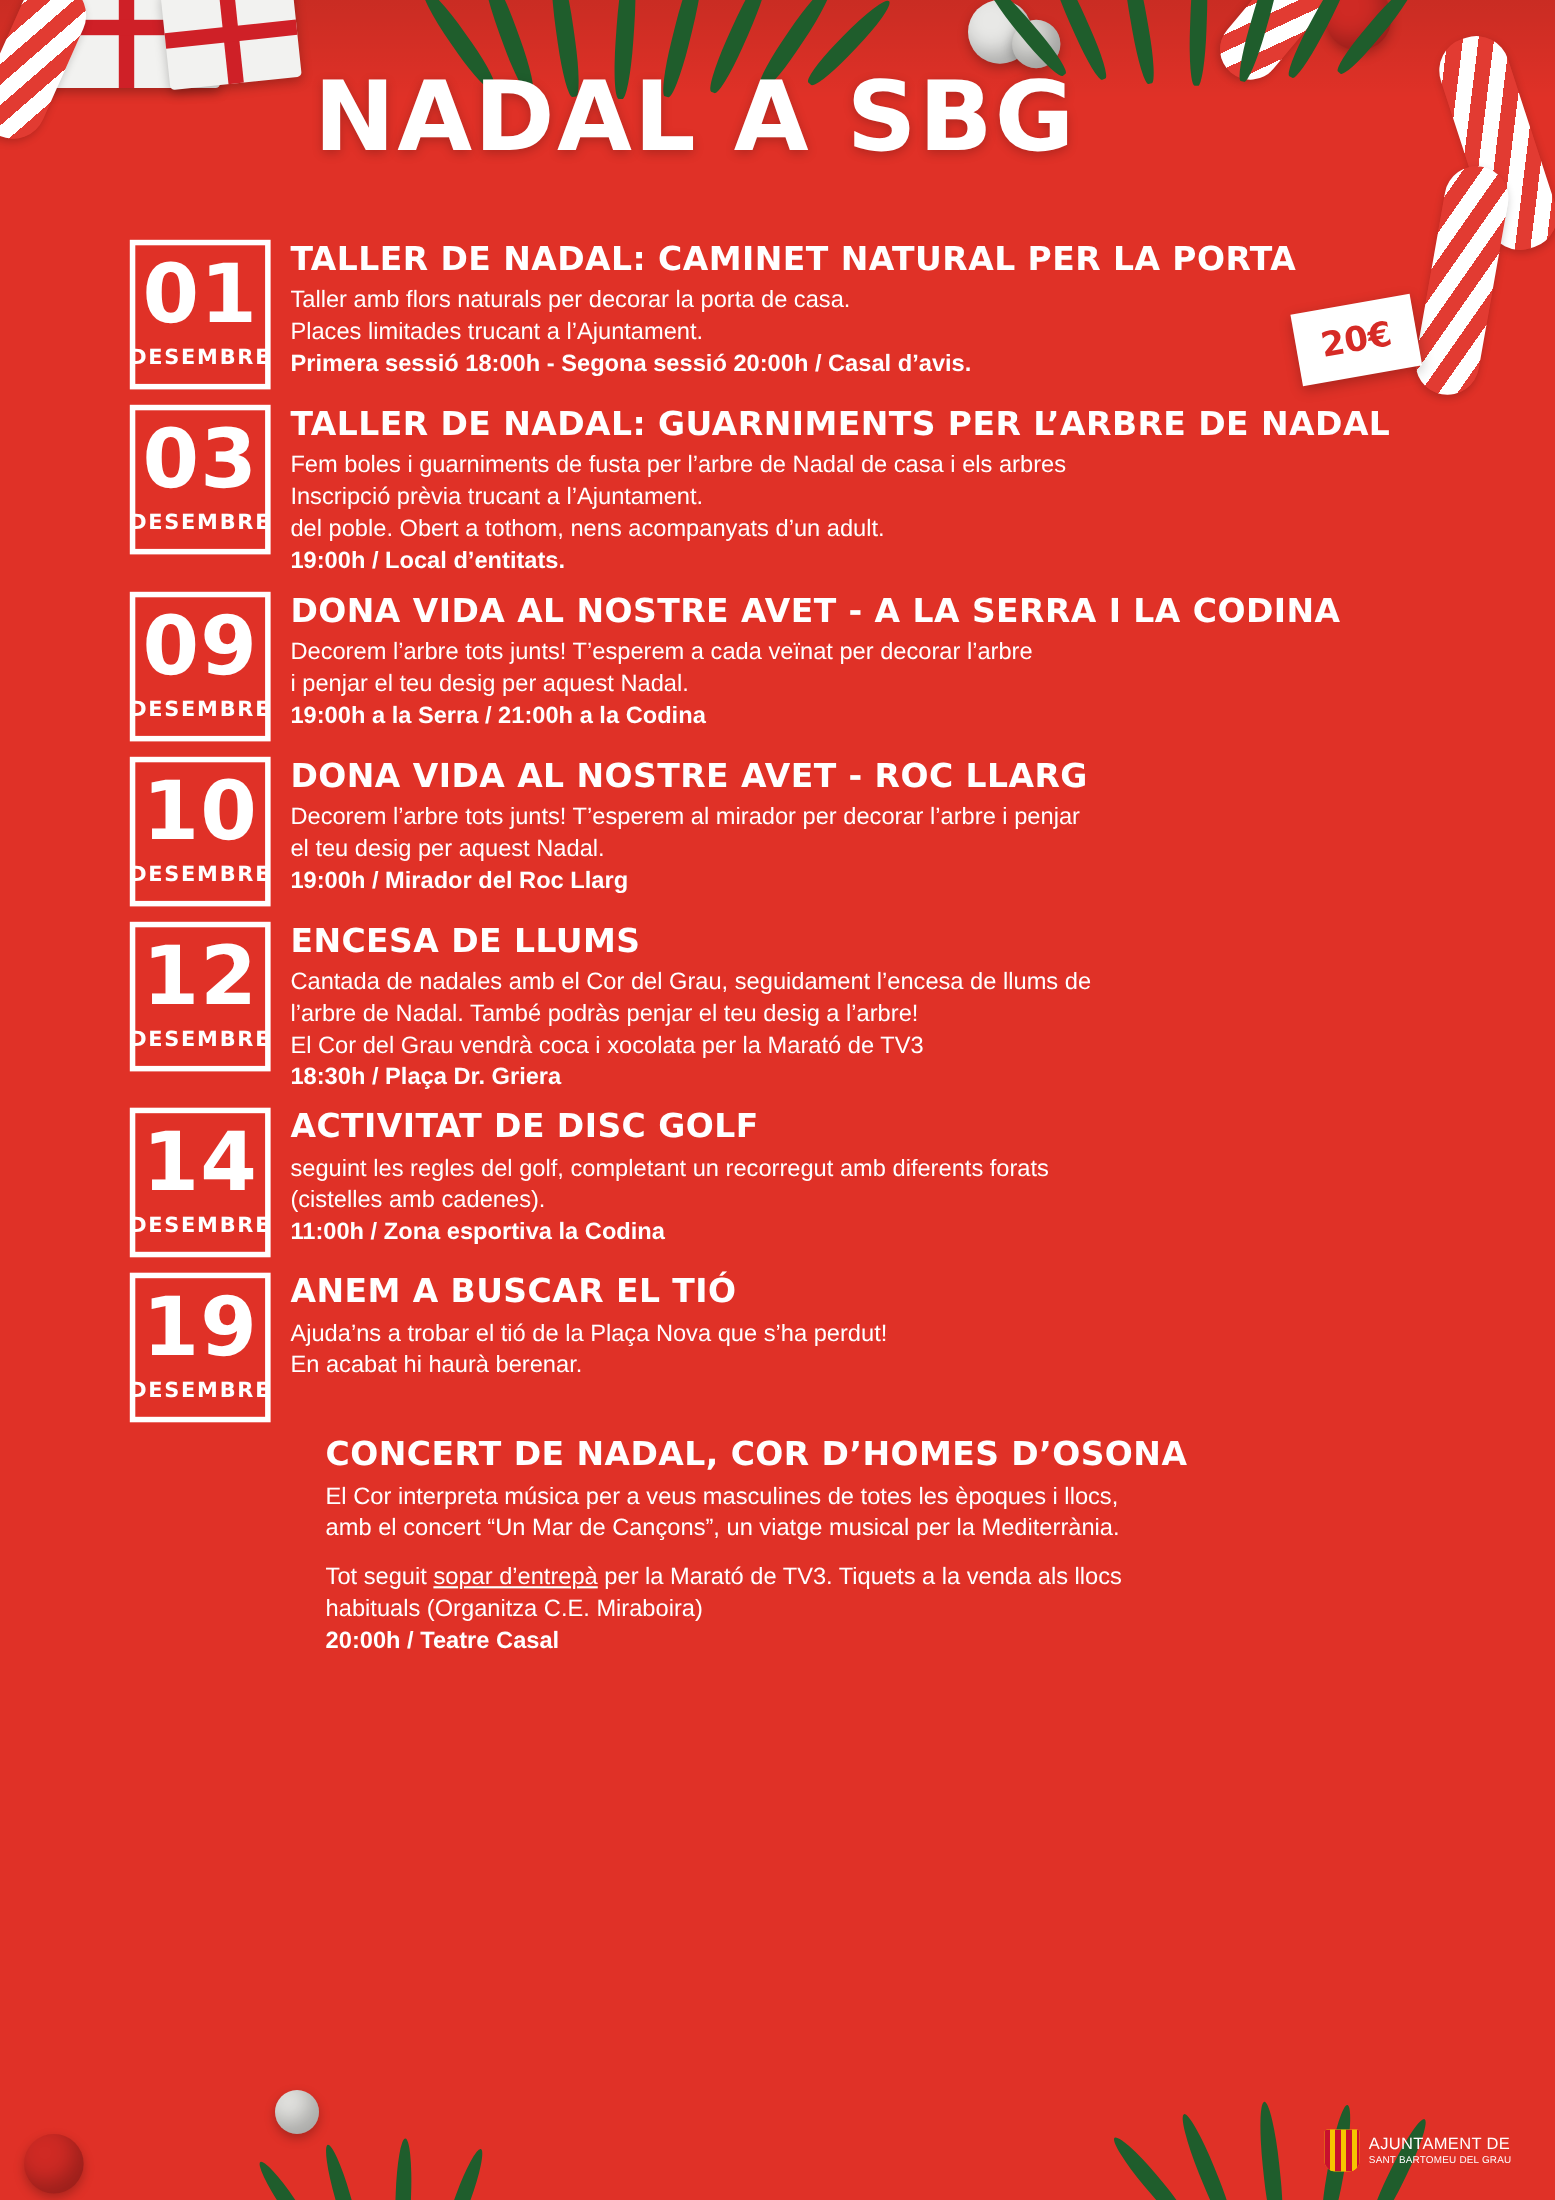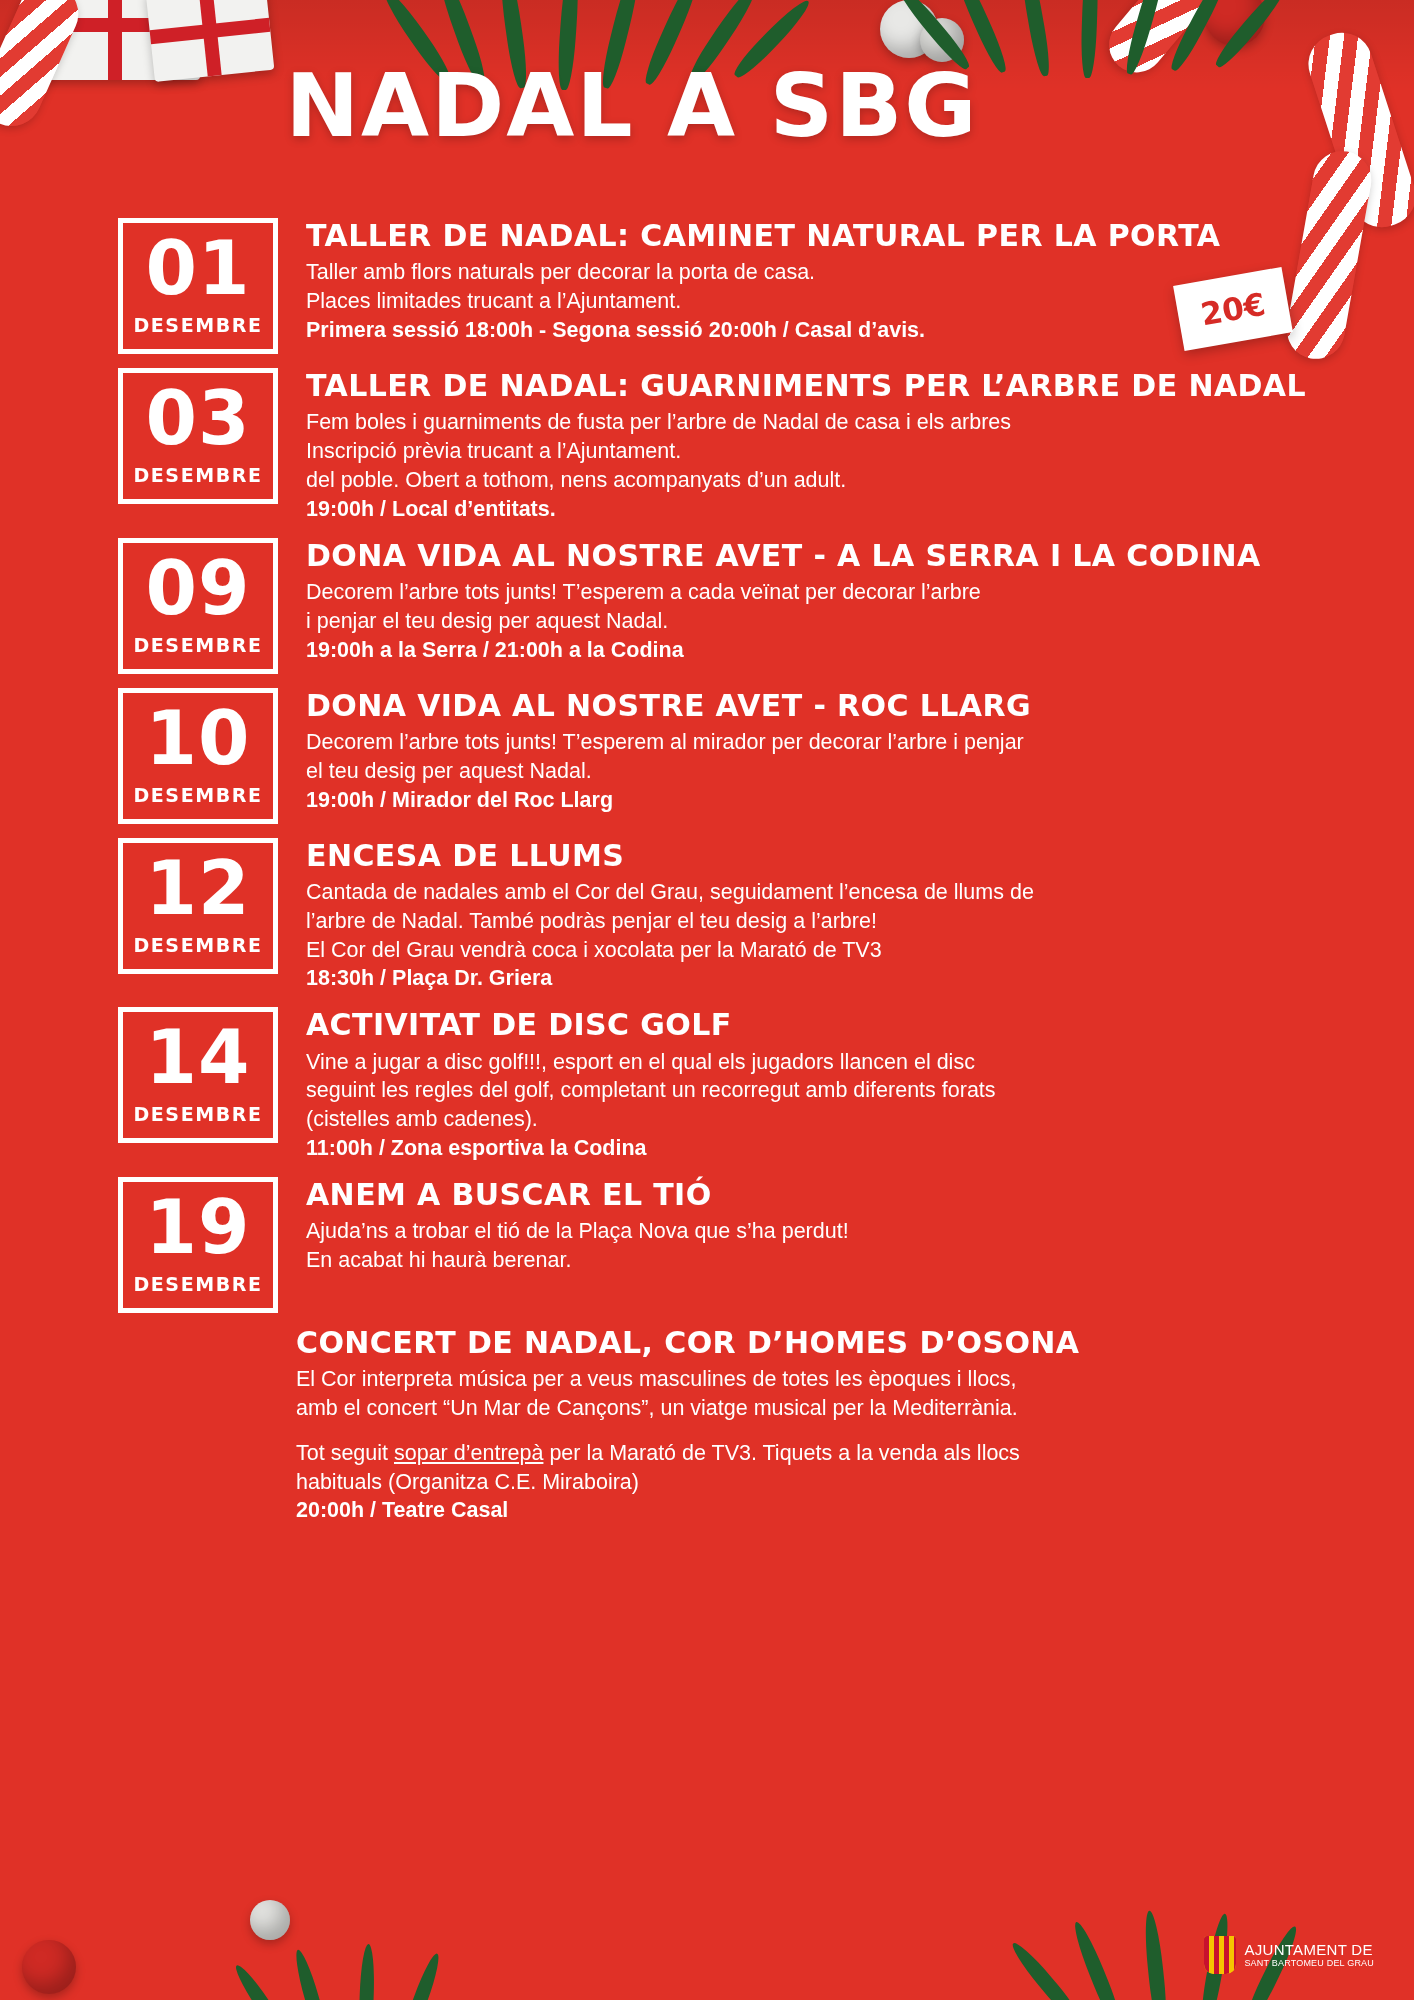--- a/index.html
+++ b/index.html
@@ -83,24 +83,24 @@
     left: 118px;
     width: 1200px;
   }
   .event {
     display: flex;
     align-items: flex-start;
     margin-bottom: 14px;
   }
   .daybox {
     flex: 0 0 auto;
-    width: 160px;
+    width: 128px;
     min-height: 136px;
     border: 5px solid #ffffff;
-    margin-right: 28px;
+    margin-right: 18px;
     box-sizing: border-box;
     display: flex;
     flex-direction: column;
     align-items: center;
     justify-content: center;
     padding: 8px 0 10px 0;
   }
   .daybox .num {
     font-size: 74px;
     font-weight: 900;
@@ -314,21 +314,20 @@
         <div class="ev-line bold">18:30h / Plaça Dr. Griera</div>
       </div>
     </div>
     <div class="event">
       <div class="daybox">
         <div class="num">14</div>
         <div class="month">DESEMBRE</div>
       </div>
       <div class="ev-body">
         <div class="ev-title">ACTIVITAT DE DISC GOLF</div>
-        <div class="ev-line">Vine a jugar a disc golf!!!, esport en el qual els jugadors llancen el disc</div>
         <div class="ev-line">seguint les regles del golf, completant un recorregut amb diferents forats</div>
         <div class="ev-line">(cistelles amb cadenes).</div>
         <div class="ev-line bold">11:00h / Zona esportiva la Codina</div>
       </div>
     </div>
     <div class="event">
       <div class="daybox">
         <div class="num">19</div>
         <div class="month">DESEMBRE</div>
       </div>

